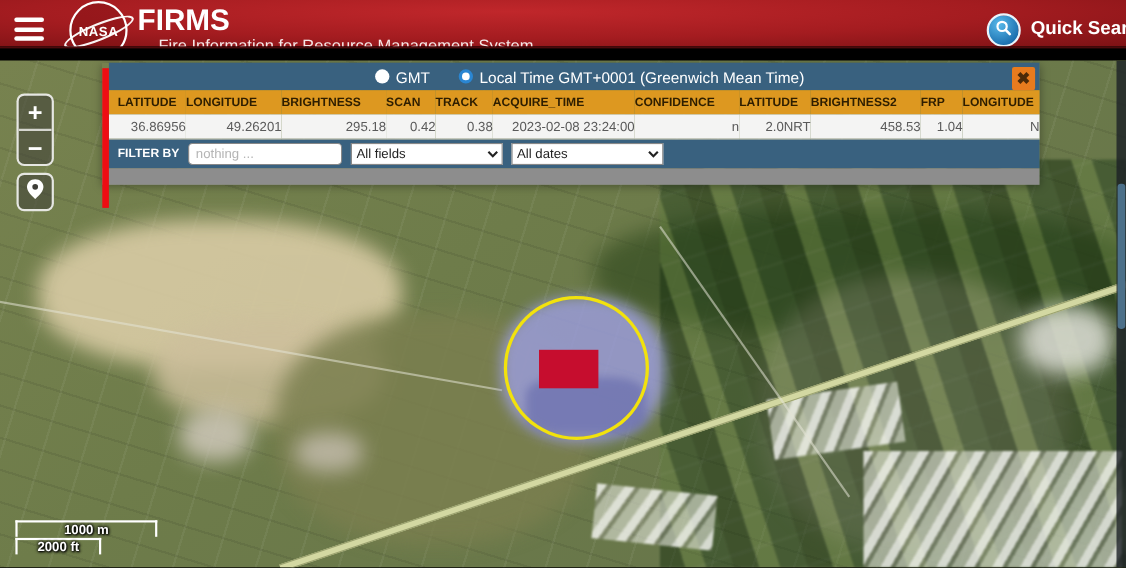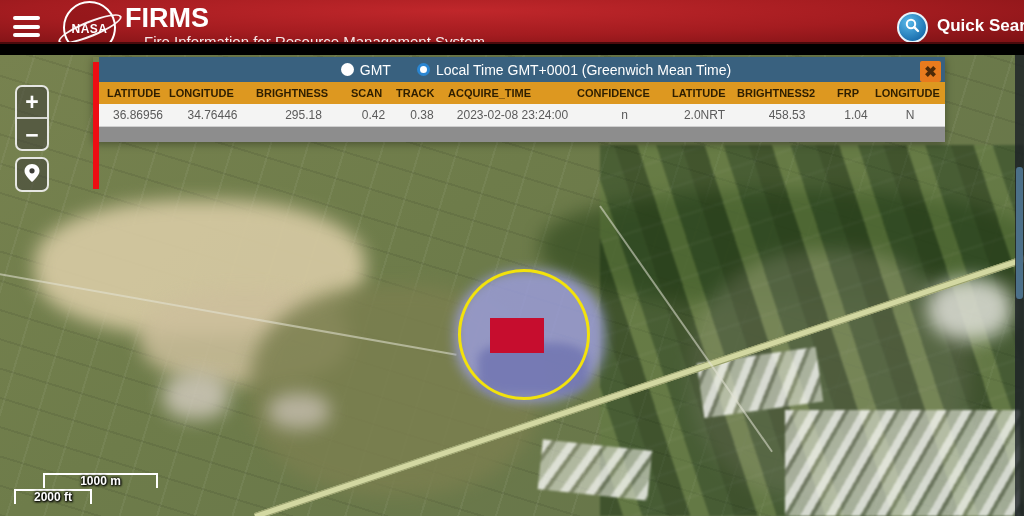--- a/index.html
+++ b/index.html
@@ -78,21 +78,21 @@
   .zoom-btn.top { border-bottom:2px solid rgba(255,255,255,.75); }
   .locate-btn { position:absolute; left:15px; top:102px; width:34px; height:35px;
                 background:rgba(62,62,56,.55); border:2px solid rgba(255,255,255,.85);
                 border-radius:7px; display:flex; align-items:center; justify-content:center; cursor:pointer; }
 
   
   .scale-wrap { position:absolute; left:14px; top:418px; color:#fff; font-size:12px; font-weight:bold;
                 text-shadow:0 0 3px #000, 0 0 3px #000, 1px 1px 2px #000; }
   .scale-bar { border-top:2px solid #fff; border-left:2px solid #fff; border-right:2px solid #fff;
                text-align:center; line-height:13px; height:15px; }
-  .scale-metric { width:115px;margin-left:29px; }
+  .scale-metric { width:129px; }
   .scale-imperial { width:78px; margin-top:1px; }
 
   
   .vscroll { position:absolute; right:0; top:0; width:9px; height:461px;
              background:rgba(28,33,38,.8); }
   .vscroll .thumb { position:absolute; left:1px; top:112px; width:7px; height:132px;
                     background:#4c7089; border-radius:3px; cursor:pointer; }
 
   
   .popup { position:absolute; left:93px; top:57px; width:852px; z-index:30;
@@ -108,21 +108,21 @@
                border-radius:2px; cursor:pointer; z-index:6; }
   .row-radio { margin-left:6px; height:25px; background:#39617f; color:#fff; font-size:14px;
                display:flex; align-items:center; justify-content:center; gap:6px;padding-left:28px; }
   .radio { width:13px; height:13px; border-radius:50%; background:#fff; cursor:pointer; flex:0 0 auto; }
   .radio.checked { border:3.5px solid #2a86d2; }
   .radio-gap { width:14px; }
   .row-table { margin-left:6px; }
   table { border-collapse:collapse; table-layout:fixed; width:846px; }
   thead th { background:#dd9820; color:#2e1e00; font-size:11px; font-weight:bold;
              text-align:left; height:22px; padding:0; }
-  tbody td { background:#f4f4f3; color:#5a5a5a; font-size:12px; text-align:center;
+  tbody td { background:#f4f4f3; color:#5a5a5a; font-size:12px; text-align:right;
              height:22px; padding:0; border-bottom:1px solid #cfcfcf; }
   th.c0, td.c0 { padding-left:8px; }
   .w0{width:70px}.w1{width:87px}.w2{width:95px}.w3{width:45px}.w4{width:52px}.w5{width:129px}
   .w6{width:95px}.w7{width:65px}.w8{width:100px}.w9{width:38px}.w10{width:70px}
   .row-filter { margin-left:6px; height:26px; background:#39617f; display:flex; align-items:center; }
   .filter-label { color:#fff; font-size:11px; font-weight:bold; padding-left:8px; padding-right:8px; }
   .filter-input { width:140px; height:20px; border:1px solid #888; border-radius:4px;
                   font-size:12px; padding:0 6px; color:#333; background:#fff;
                   font-family:"Liberation Sans", sans-serif; }
   .filter-input::placeholder { color:#b5b5b5; }
@@ -242,32 +242,42 @@
             <th>CONFIDENCE</th>
             <th>LATITUDE</th>
             <th>BRIGHTNESS2</th>
             <th>FRP</th>
             <th>LONGITUDE</th>
           </tr>
         </thead>
         <tbody>
           <tr>
             <td class="c0">36.86956</td>
-            <td>34.76446</td>
+            <td>49.26201</td>
             <td>295.18</td>
             <td>0.42</td>
             <td>0.38</td>
             <td>2023-02-08 23:24:00</td>
             <td>n</td>
             <td>2.0NRT</td>
             <td>458.53</td>
             <td>1.04</td>
             <td>N</td>
           </tr>
         </tbody>
       </table>
     </div>
 
+    <div class="row-filter">
+      <span class="filter-label">FILTER BY</span>
+      <input class="filter-input" type="text" placeholder="nothing ..." style="">
+      <select class="filter-select">
+        <option>All fields</option>
+      </select>
+      <select class="filter-select">
+        <option>All dates</option>
+      </select>
+    </div>
 
     <div class="popup-footer"></div>
   </div>
 
 </div>
 
 </body></html>

